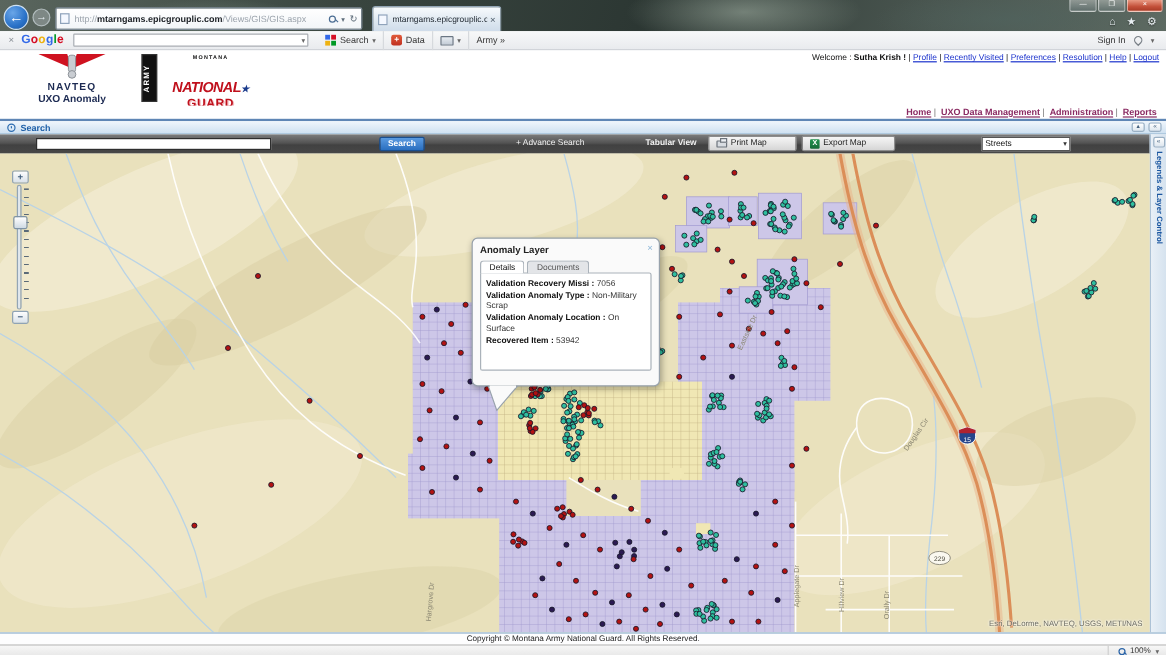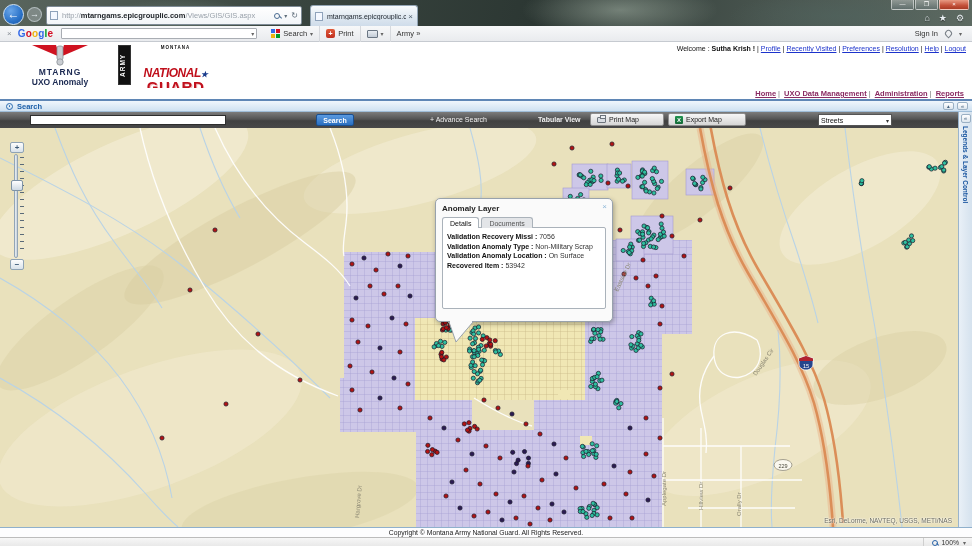--- a/index.html
+++ b/index.html
@@ -57,21 +57,21 @@
   #logo-uxo { position:absolute; left:12px; top:3px; width:96px; text-align:center; }
   #logo-uxo .wings { display:block; margin:0 auto; }
   #logo-uxo .l1 { font-weight:bold; font-size:8.5px; color:#1c2a52; letter-spacing:1px; }
   #logo-uxo .l2 { font-weight:bold; font-size:8.5px; color:#1c2a52; }
   #logo-guard { position:absolute; left:118px; top:3px; width:102px; height:40px; background:#fff; display:flex; }
   #logo-guard .army { width:13px; background:#111; color:#fff; writing-mode:vertical-rl; transform:rotate(180deg); text-align:center; font-size:6.5px; font-weight:bold; letter-spacing:1px; border:1px solid #333; }
   #logo-guard .gmain { flex:1; text-align:center; }
   #logo-guard .gtop { font-size:4.5px; font-weight:bold; color:#111; letter-spacing:1px; }
   #logo-guard .gn1 { font-size:12px; font-weight:bold; font-style:italic; color:#c0101c; letter-spacing:-.5px; line-height:11px;margin-top:18px; }
   #logo-guard .gn1 .flag { color:#1a3b8c; font-size:8px; }
-  #logo-guard .gn2 { font-size:15px; font-weight:bold; color:#c0101c; line-height:14px; letter-spacing:.5px; text-shadow:1px 1px 0 #f2b9bd;text-decoration:underline; }
+  #logo-guard .gn2 { font-size:10px; font-weight:bold; color:#c0101c; line-height:14px; letter-spacing:.5px; text-shadow:1px 1px 0 #f2b9bd;text-decoration:underline; }
 
   
   #navrow { position:absolute; left:0; top:88px; width:972px; height:13px; background:#fff; border-bottom:2px solid #5f86b5; font-size:7.5px; }
   #navrow .links { position:absolute; right:6px; top:1px; color:#777; }
   #navrow a { color:#8a2a62; font-weight:bold; text-decoration:underline; margin:0 2px; }
 
   
   #searchheader { position:absolute; left:0; top:101px; width:972px; height:11px; background:linear-gradient(#f0f6fc,#cfe1f1); border-bottom:1px solid #9fbdd8; display:flex; align-items:center; }
   .sp-ico { width:7px; height:7px; border:1.3px solid #2c6cb0; border-radius:50%; margin:0 4px 0 6px; position:relative; }
   .sp-ico::after { content:""; position:absolute; inset:1.6px; background:#2c6cb0; border-radius:50%; }
@@ -103,21 +103,21 @@
 
   
   #zoom-slider { position:absolute; left:10px; top:14px; width:16px; }
   .zs-btn { width:14px; height:11px; background:linear-gradient(#fdfdfd,#d9e2ea); border:1px solid #8fa3b5; border-radius:2px; text-align:center; font-size:8px; line-height:10px; color:#3c5a78; font-weight:bold; }
   .zs-track { position:relative; width:14px; height:104px; margin:1px 0; }
   .zs-rail { position:absolute; left:4px; top:0; width:4px; height:104px; background:linear-gradient(90deg,#cfd9e2,#f2f6f9,#aebcc8); border:1px solid #93a5b5; border-radius:2px; }
   .zs-ticks { position:absolute; left:10px; top:3px; width:4px; height:98px; background:repeating-linear-gradient(#5a6a78 0 1px, transparent 1px 7px); }
   .zs-handle { position:absolute; left:1px; top:26px; width:12px; height:11px; background:linear-gradient(#ffffff,#cfdae4); border:1px solid #7e93a6; border-radius:2px; }
 
   
-  #popup { position:absolute; left:435px; top:70px; width:178px; height:124px; background:#fafafa; border:1px solid #98a2ac; border-radius:5px; box-shadow:1px 2px 5px rgba(0,0,0,.3); }
+  #popup { position:absolute; left:393px; top:70px; width:157px; height:124px; background:#fafafa; border:1px solid #98a2ac; border-radius:5px; box-shadow:1px 2px 5px rgba(0,0,0,.3); }
   #popup .pp-title { font-size:8px; font-weight:bold; color:#222; padding:5px 6px 3px; }
   #popup .pp-close { position:absolute; right:5px; top:3px; color:#8fb8d8; font-size:8px; }
   #popup .pp-tabs { display:flex; gap:2px; padding:0 6px; position:relative; top:1px; }
   .pp-tab { font-size:7px; padding:2px 7px 1px; border:1px solid #aab2ba; border-bottom:none; border-radius:3px 3px 0 0; background:#e3e5e8; color:#555; }
   .pp-tab.active { background:#fff; color:#111; position:relative; z-index:2; }
   #popup .pp-body { margin:0 6px 6px; border:1px solid #aab2ba; background:#fff; height:82px; padding:4px 4px; border-radius:0 2px 2px 2px; }
   .pp-field { font-size:7px; line-height:9.5px; color:#333; }
   .pp-field b { color:#111; }
   .pp-field b::after { content:" : "; }
   #popup .tail { position:absolute; left:12px; top:122px; }
@@ -174,21 +174,21 @@
           <i></i>
           <i></i>
           <i></i>
           <i></i>
         </span>
       <span>Search</span>
       <span class="caret">▾</span>
     </span>
     <span class="gtb-item">
       <span class="shicon">+</span>
-      <span>Print</span>
+      <span>Data</span>
     </span>
     <span class="gtb-item">
       <span class="scricon"></span>
       <span class="caret">▾</span>
     </span>
     <span class="gtb-item" style="border-right:none;">
       <span>Army »</span>
     </span>
     <span id="gtb-right">
       <span>Sign In</span>
@@ -198,21 +198,21 @@
   </div>
 
   <div id="siteheader">
     <div id="logo-uxo">
       <svg class="wings" width="56" height="22" viewBox="0 0 56 22">
         <polygon points="0,0 24,0 28,12" fill="#cf1220"></polygon>
         <polygon points="56,0 32,0 28,12" fill="#cf1220"></polygon>
         <rect x="25" y="1" width="6" height="14" rx="2" fill="#c9cdd2" stroke="#8a8f95" stroke-width="0.8"></rect>
         <circle cx="28" cy="17" r="3.2" fill="#c9cdd2" stroke="#8a8f95" stroke-width="0.8"></circle>
       </svg>
-      <div class="l1">MTARNG</div>
+      <div class="l1">NAVTEQ</div>
       <div class="l2">UXO Anomaly</div>
     </div>
     <div id="logo-guard">
       <div class="army">ARMY</div>
       <div class="gmain">
         <div class="gtop">MONTANA</div>
         <div class="gn1"><span>NATIONAL</span><span class="flag">★</span></div>
         <div class="gn2">GUARD</div>
       </div>
     </div>

